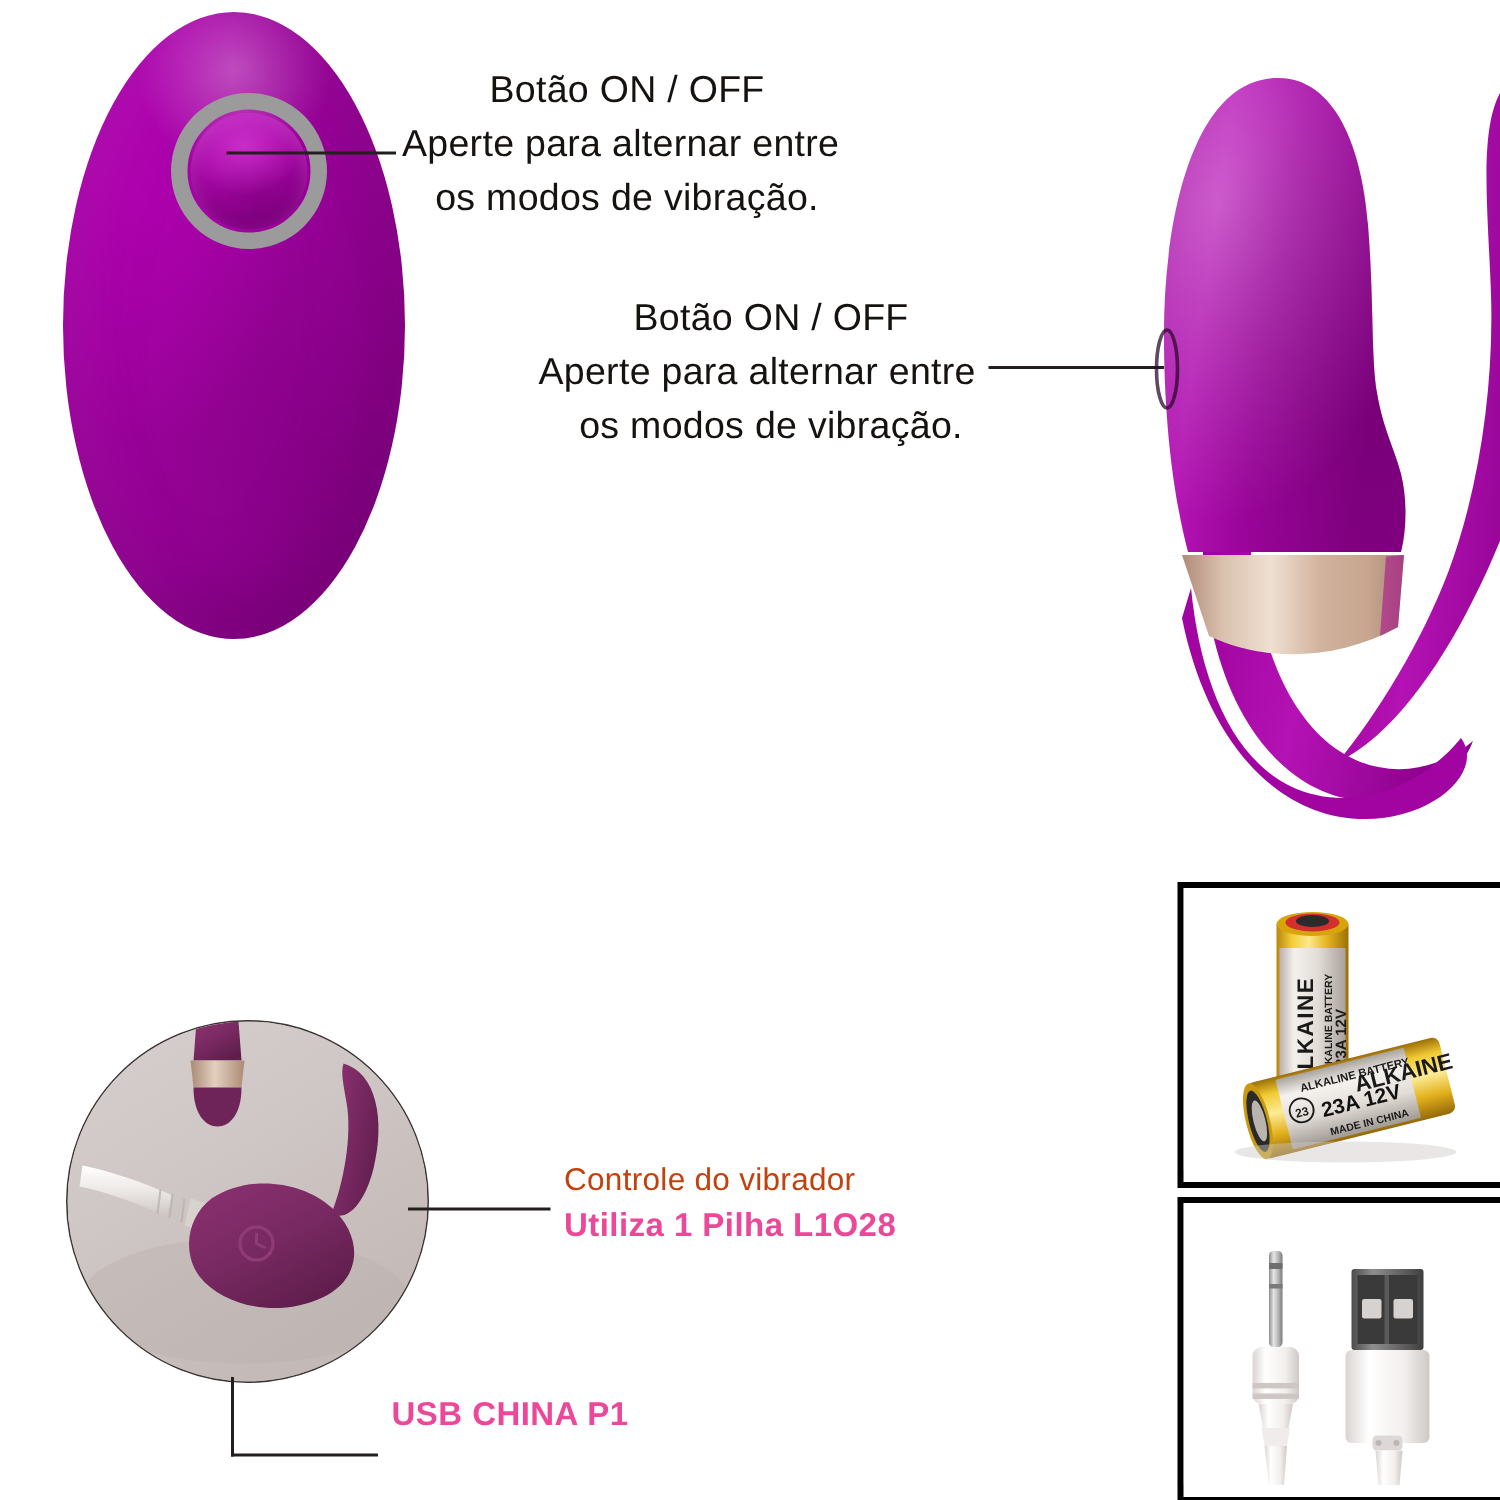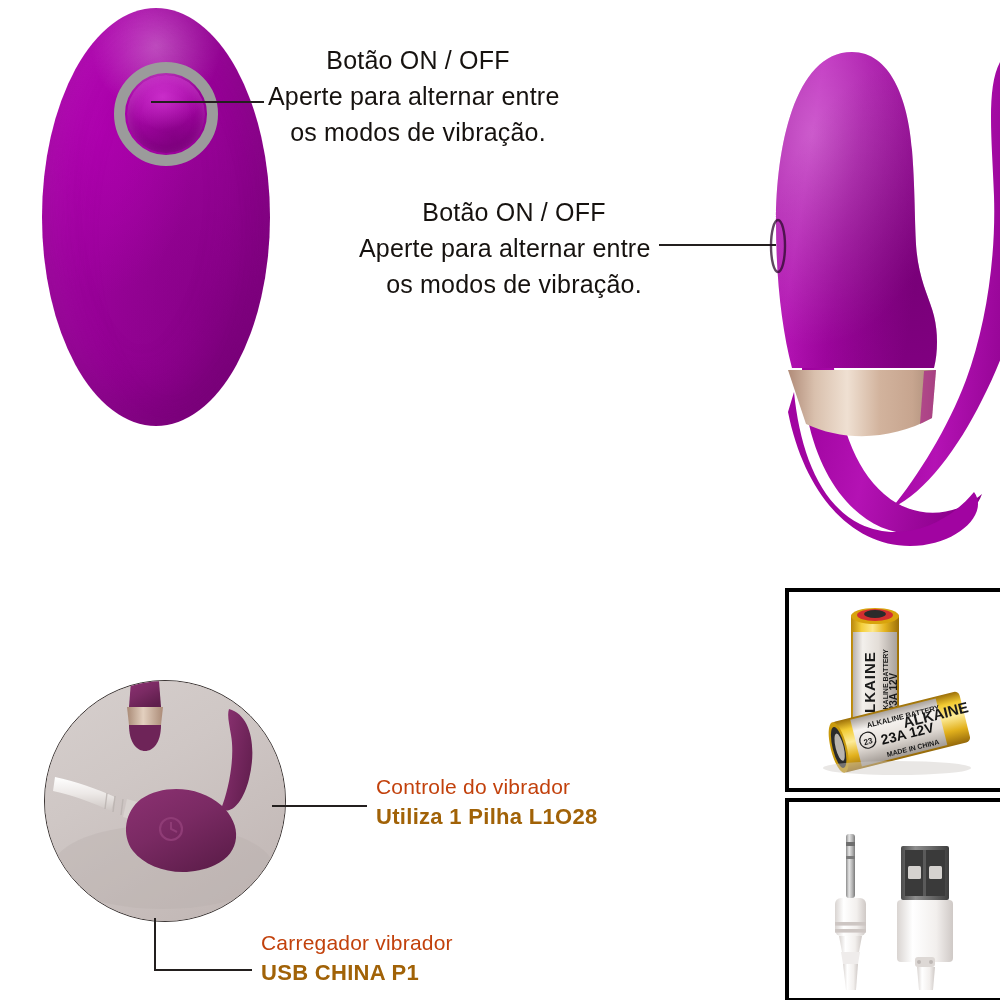--- a/index.html
+++ b/index.html
@@ -28,21 +28,21 @@
   #callout-remote{left:264px;top:42px;font-size:25px;line-height:36px;text-align:center;width:300px;}
   #callout-remote .ln:nth-child(1){text-align:center;}
   #callout-remote .ln:nth-child(2){text-align:left;}
   #callout-remote .ln:nth-child(3){text-align:center;}
 
   #callout-body{left:355px;top:194px;font-size:25px;line-height:36px;width:310px;text-align:center;}
   #callout-body .ln:nth-child(2){text-align:left;}
 
   .labelBlock{position:absolute;font-family:"Liberation Sans", sans-serif;white-space:nowrap;}
   .labelBlock .title{font-size:21px;font-weight:400;color:#c2410c;letter-spacing:.2px;line-height:30px;}
-  .labelBlock .sub{font-size:22px;font-weight:700;color:#a16207;letter-spacing:.3px;line-height:30px;}
+  .labelBlock .sub{font-size:22px;font-weight:700;color:#ec4899;letter-spacing:.3px;line-height:30px;}
 
   #label-control{left:372px;top:772px;}
   #label-charger{left:257px;top:928px;}
 
   
   .leader{position:absolute;background:#231f1e;}
   .leaderV{position:absolute;background:#231f1e;}
 
   
   #remote{
@@ -254,21 +254,20 @@
 
   <div class="leaderV" style="left:150px;top:918px;width:2px;height:53px;"></div>
   <div class="leader" style="left:150px;top:969px;width:98px;height:2px;"></div>
 
   <div class="labelBlock" id="label-control">
     <div class="title">Controle do vibrador</div>
     <div class="sub">Utiliza 1 Pilha L1O28</div>
   </div>
 
   <div class="labelBlock" id="label-charger">
-    <div class="title">Carregador vibrador</div>
     <div class="sub">USB CHINA P1</div>
   </div>
 
   <div class="framed" id="panel-battery">
     <svg width="207" height="188" viewBox="0 0 207 188" xmlns="http://www.w3.org/2000/svg">
       <defs>
         <linearGradient id="goldBody" x1="0" y1="0" x2="1" y2="0">
           <stop offset="0%" stop-color="#b8860b"></stop>
           <stop offset="22%" stop-color="#f4cf3a"></stop>
           <stop offset="45%" stop-color="#fde88c"></stop>

